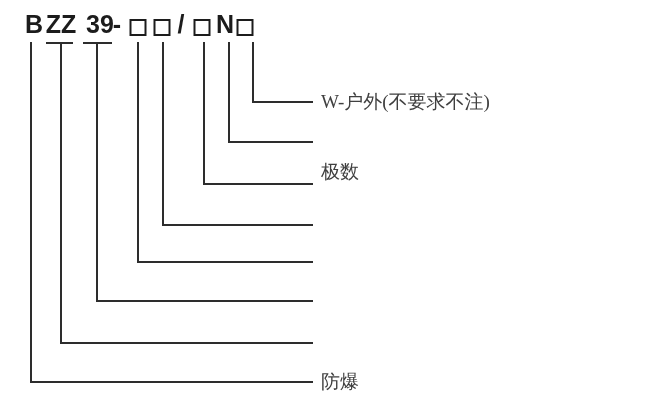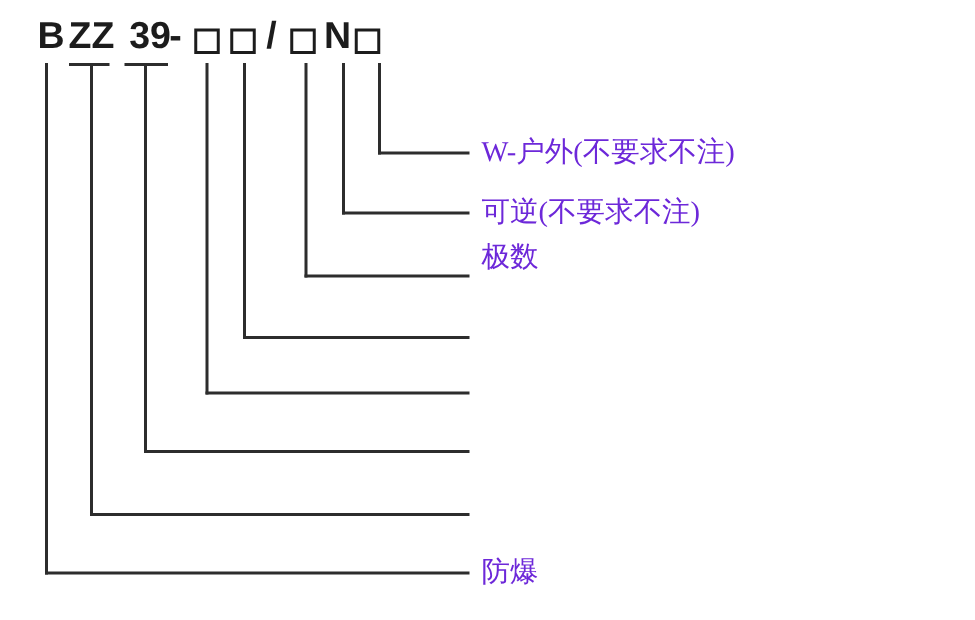--- a/index.html
+++ b/index.html
@@ -49,21 +49,21 @@
     background: #2d2d2d;
   }
   
   .callout {
     position: absolute;
     left: 321px;
     transform: translateY(-50%);
     font-family: "Liberation Serif", "DejaVu Serif", serif;
     font-size: 19px;
     line-height: 22px;
-    color: #6d28d9;
+    color: #404040;
     white-space: nowrap;
   }
 </style>
 </head>
 <body>
 
 <div class="stage">
 
   <div>
     <span class="code-seg" style="left:34px">B</span>
@@ -93,17 +93,16 @@
   <div class="hline" style="left:252px; top:101px; width:61px"></div>
   <div class="hline" style="left:228px; top:141px; width:85px"></div>
   <div class="hline" style="left:203px; top:183px; width:110px"></div>
   <div class="hline" style="left:162px; top:224px; width:151px"></div>
   <div class="hline" style="left:137px; top:261px; width:176px"></div>
   <div class="hline" style="left:96px;  top:300px; width:217px"></div>
   <div class="hline" style="left:60px;  top:342px; width:253px"></div>
   <div class="hline" style="left:30px;  top:381px; width:283px"></div>
 
   <span class="callout" style="top:102px">W-户外(不要求不注)</span>
-  <span class="callout" style="top:142px">可逆(不要求不注)</span>
   <span class="callout" style="top:172px">极数</span>
   <span class="callout" style="top:382px">防爆</span>
 
 </div>
 
 </body></html>

